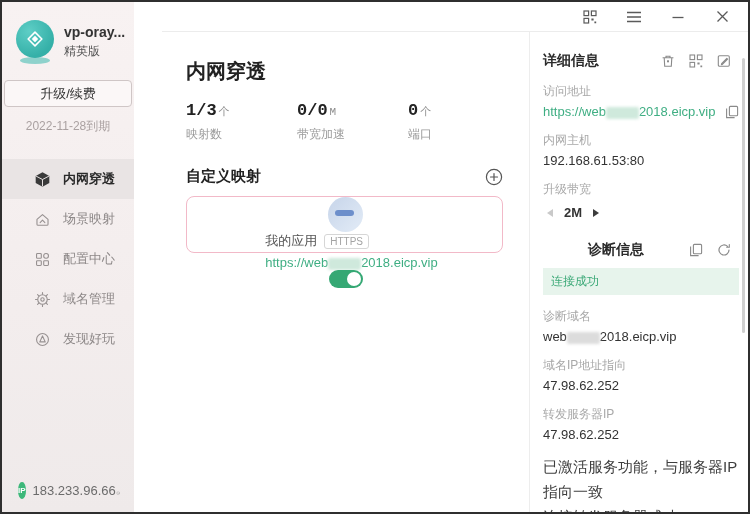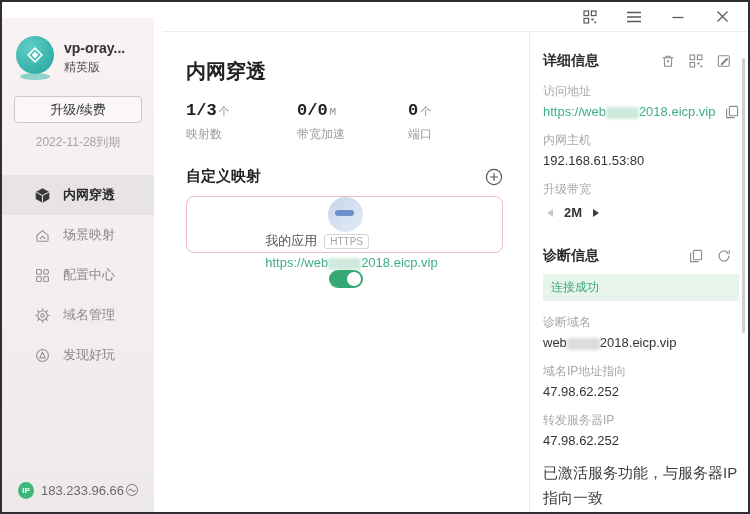--- a/index.html
+++ b/index.html
@@ -1,21 +1,21 @@
 <!DOCTYPE html>
 <html><head>
 <meta charset="utf-8">
 <style>
   * { margin:0; padding:0; box-sizing:border-box; }
   html,body { width:750px; height:514px; }
   body { font-family:"Liberation Sans","DejaVu Sans",sans-serif; background:#fff; }
   .window { position:relative; width:750px; height:514px; border:2px solid #2f2f2f; background:#fff; overflow:hidden; }
 
   
-  .sidebar { position:absolute; left:0; top:16px; bottom:0; width:152px;
+  .sidebar { position:absolute; left:0; top:0; bottom:0; width:132px;
     background:linear-gradient(180deg,#f8f2f2 0%,#f3eded 60%,#efeaea 100%); }
   .account { display:flex; align-items:center; margin:18px 0 0 14px; }
   .avatar-wrap { position:relative; width:40px; height:44px; }
   .avatar { position:absolute; top:0; left:0; width:38px; height:38px; border-radius:50%;
     background:radial-gradient(circle at 35% 30%, #5ecec6, #35b0a8 70%); display:flex; align-items:center; justify-content:center; }
   .avatar-base { position:absolute; left:4px; bottom:0; width:30px; height:7px; border-radius:50%; background:#8fd2cc; }
   .account-text { margin-left:8px; }
   .account-name { font-size:14px; font-weight:bold; color:#333; }
   .account-edition { font-size:12px; color:#555; margin-top:3px; }
   .upgrade-btn { display:block; margin:16px auto 0; width:128px; height:27px; line-height:25px; text-align:center;
@@ -77,21 +77,21 @@
   .field-label { font-size:12px; color:#a8a8a8; margin-top:13px; }
   .field-value { font-size:13px; color:#333; margin-top:4px; }
   .url-row { display:flex; align-items:center; margin-top:4px; }
   .url-green { font-size:13px; color:#3fae83; flex:1; }
   .redact-g { display:inline-block; width:33px; height:12px; border-radius:2px; background:#cfe9dc; filter:blur(1.5px); vertical-align:middle; }
   .redact-gray { display:inline-block; width:33px; height:12px; border-radius:2px; background:#dcdcdc; filter:blur(1.5px); vertical-align:middle; }
   .stepper { display:flex; align-items:center; margin-top:7px; gap:11px; padding-left:4px; }
   .tri-left { width:0; height:0; border-top:4px solid transparent; border-bottom:4px solid transparent; border-right:6px solid #c9c9c9; cursor:pointer; }
   .tri-right { width:0; height:0; border-top:4px solid transparent; border-bottom:4px solid transparent; border-left:6px solid #3c3c3c; cursor:pointer; }
   .stepper-val { font-size:13px; color:#333; font-weight:bold; }
-  .diag-header { margin-top:27px; }
+  .diag-header { margin-top:21px;text-align:center; }
   .status-banner { margin-top:9px; background:#e7f4ec; color:#3aa876; font-size:12px; padding:5px 8px; border-radius:0; }
   .status-text { margin-top:13px; font-size:15px; color:#3e3e3e; line-height:1.65; }
   .scroll-thumb { position:absolute; right:3px; top:26px; width:3px; height:275px; border-radius:2px; background:#cfcfcf; }
 </style>
 </head>
 <body>
 
 <div class="window">
 
   <aside class="sidebar">

